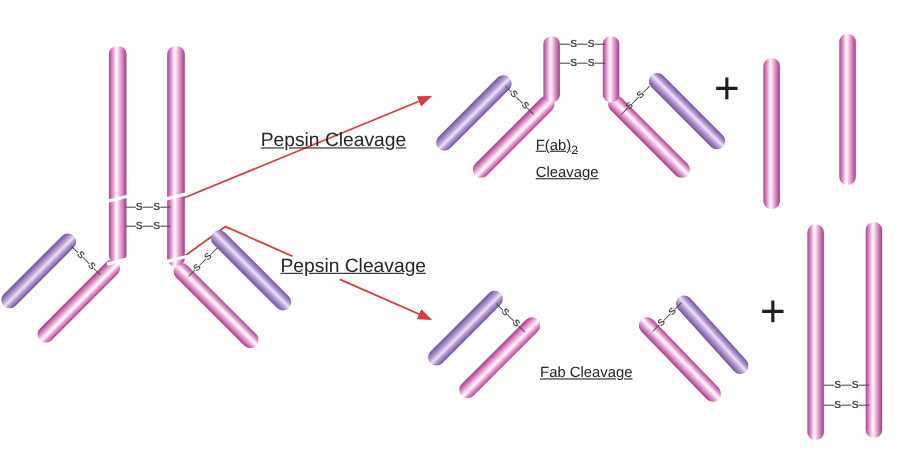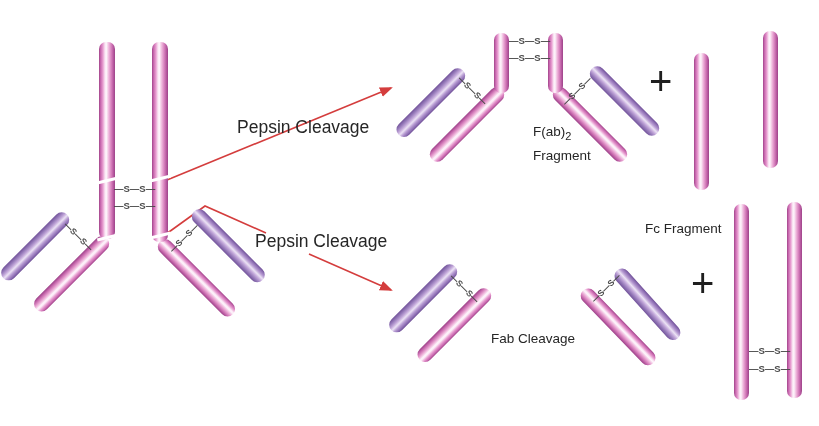--- a/index.html
+++ b/index.html
@@ -26,21 +26,21 @@
   }
   
   .ss{
     position:absolute;color:#4a4a4a;font-size:9.5px;font-weight:bold;
     width:39px;text-align:center;white-space:nowrap;line-height:12px;
   }
   .ssd{
     position:absolute;color:#4a4a4a;font-size:8.5px;font-weight:bold;
     width:36px;text-align:center;white-space:nowrap;line-height:11px;transform-origin:center;
   }
-  .lbl{position:absolute;color:#262626;white-space:nowrap;}
+  .lbl{position:absolute;color:#262626;white-space:nowrap;text-decoration:underline;}
   .lbl.big{font-size:17.5px;}
   .lbl.small{font-size:13.5px;line-height:20px;}
   .plus{position:absolute;color:#1f1f1f;font-size:40px;font-weight:500;line-height:36px;}
   sub.f2{font-size:11px;}
 </style>
 </head>
 <body>
 
 <div class="canvas">
 
@@ -78,40 +78,39 @@
     <div class="rod rodd purple" style="left:463px;top:62.5px;width:91px;transform:rotate(135deg);"></div>
     <div class="rod rodd purple" style="left:592px;top:60.5px;width:92px;transform:rotate(45deg);"></div>
     <div class="rod rodd" style="left:502px;top:81.5px;width:99px;transform:rotate(135deg);"></div>
     <div class="rod rodd" style="left:555px;top:81.5px;width:99px;transform:rotate(45deg);"></div>
     <div class="rod rodv" style="left:494px;top:33px;height:60px;width:15px;"></div>
     <div class="rod rodv" style="left:548px;top:33px;height:60px;width:15px;"></div>
     <div class="ss" style="left:509px;top:35px;">—S—S—</div>
     <div class="ss" style="left:509px;top:52px;">—S—S—</div>
     <div class="ssd" style="left:454px;top:85px;transform:rotate(45deg);">—S—S—</div>
     <div class="ssd" style="left:559px;top:86px;transform:rotate(-45deg);">—S—S—</div>
-    <div class="lbl small" style="left:533px;top:122px;"><span>F(ab)</span><sub class="f2">2</sub><br><span>Fragment</span></div>
+    <div class="lbl small" style="left:487px;top:122px;"><span>F(ab)</span><sub class="f2">2</sub><br><span>Cleavage</span></div>
   </div>
 
   <div class="plus" style="left:649px;top:63px;">+</div>
   <div>
     <div class="rod rodv" style="left:694px;top:53px;height:137px;width:15px;"></div>
     <div class="rod rodv" style="left:763px;top:31px;height:137px;width:15px;"></div>
   </div>
 
   <div>
     <div class="rod rodd purple" style="left:455px;top:258.5px;width:90px;transform:rotate(135deg);"></div>
     <div class="rod rodd" style="left:489px;top:282.5px;width:98px;transform:rotate(135deg);"></div>
     <div class="ssd" style="left:446px;top:283px;transform:rotate(45deg);">—S—S—</div>
     <div class="rod rodd purple" style="left:617px;top:262.5px;width:91px;transform:rotate(48deg);"></div>
     <div class="rod rodd" style="left:583px;top:282.5px;width:101px;transform:rotate(46deg);"></div>
     <div class="ssd" style="left:588px;top:283px;transform:rotate(-45deg);">—S—S—</div>
     <div class="lbl small" style="left:491px;top:329px;">Fab Cleavage</div>
   </div>
 
-  <div class="lbl small" style="left:645px;top:219px;">Fc Fragment</div>
   <div class="plus" style="left:691px;top:265px;">+</div>
   <div>
     <div class="rod rodv" style="left:734px;top:204px;height:196px;width:15px;"></div>
     <div class="rod rodv" style="left:787px;top:202px;height:196px;width:15px;"></div>
     <div class="ss" style="left:749px;top:345px;width:38px;">—S—S—</div>
     <div class="ss" style="left:749px;top:363px;width:38px;">—S—S—</div>
   </div>
 
 </div>
 

